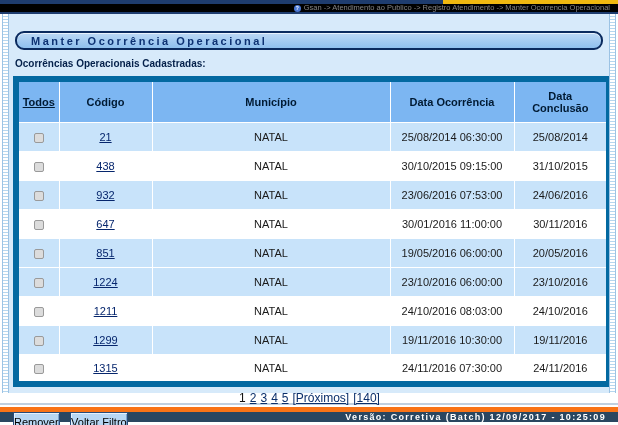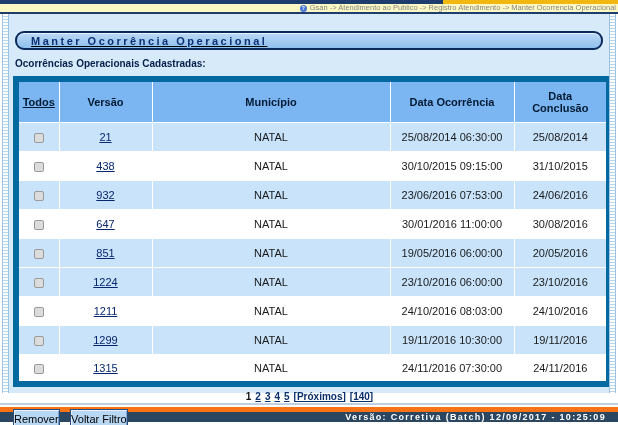--- a/index.html
+++ b/index.html
@@ -3,53 +3,53 @@
 <meta charset="utf-8">
 <style>
   * { margin: 0; padding: 0; box-sizing: border-box; }
   html, body { background: #ffffff; }
   body { font-family: "Liberation Sans", sans-serif; }
   .screen { position: relative; width: 618px; height: 425px; background: #ffffff; overflow: hidden; }
 
   
   .topbar { position: relative; height: 4px; background: #1e3c6e; }
   .topbar-yellow { position: absolute; right: 0; top: 0; height: 4px; width: 175px; background: #f0b810; }
-  .breadcrumb-bar { height: 8px; background: #fef9c3; display: flex; align-items: center; justify-content: flex-end; padding-right: 2px; }
+  .breadcrumb-bar { height: 8px; background: #000000; display: flex; align-items: center; justify-content: flex-end; padding-right: 8px; }
   .help-icon { display: inline-block; width: 7px; height: 7px; border-radius: 50%; background: #4a77d4; color: #ffffff; font-size: 5px; line-height: 7px; text-align: center; margin-right: 3px; font-weight: bold; }
   .breadcrumb-text { font-size: 7.5px; color: #858585; white-space: nowrap; line-height: 8px; }
   .navy-line { height: 2px; background: #1e3c6e; }
 
   
   .frame { display: flex; height: 379px; }
   .edge-margin { width: 2px; background: #ffffff; }
   .ladder { width: 7px; background: repeating-linear-gradient(#ffffff 0px, #ffffff 2px, #b5d6ee 2px, #b5d6ee 3px); border-left: 1px solid #9cc3e4; border-right: 1px solid #9cc3e4; }
   .content { width: 600px; background: #d7eafa; padding: 17px 4px 0 4px; }
 
-  .title-bar { margin: 0 2px; height: 19px; border: 2px solid #0a2a5e; border-radius: 9px; background: linear-gradient(#bcd8f5, #8fc0ee); box-shadow: inset 0 1px 0 rgba(255,255,255,0.65); display: flex; align-items: center; padding-left: 14px; text-decoration: underline; }
+  .title-bar { margin: 0 2px; height: 19px; border: 2px solid #0a2a5e; border-radius: 9px; background: linear-gradient(#bcd8f5, #8fc0ee); box-shadow: inset 0 1px 0 rgba(255,255,255,0.65); display: flex; align-items: center; padding-left: 14px; }
   .title-text { font-size: 11px; font-weight: bold; letter-spacing: 2.5px; color: #0d3273; white-space: nowrap; }
 
   .section-label { margin: 8px 0 7px 2px; font-size: 10px; font-weight: bold; color: #04204a; }
 
   table.occ-table { border-collapse: collapse; width: 593px; margin-left: 0px; table-layout: fixed; border: 6px solid #0369a1; }
   .occ-table th, .occ-table td { border: 1px solid #ffffff; text-align: center; vertical-align: middle; font-size: 11px; color: #1a1a1a; overflow: hidden; white-space: nowrap; }
   .occ-table thead th { background: #7cb6f2; color: #001a33; font-weight: bold; height: 31px; white-space: normal; }
   .occ-table tbody td { height: 29px; }
   tr.row-odd td { background: #c8e3fa; }
   tr.row-even td { background: #ffffff; }
   .col-check { width: 43px; }
   .col-cod { width: 93px; }
   .col-mun { width: 238px; }
   .col-doc { width: 124px; }
   .col-dcon { width: 95px; }
   .wrap { display: block; width: 62px; margin: 8px auto; line-height: 12px; }
   .todos-link { color: #001a33; font-weight: bold; text-decoration: underline; cursor: pointer; }
   .code-link { color: #06266d; text-decoration: underline; cursor: pointer; }
   .checkbox { display: inline-block; width: 10px; height: 10px; background: #dcdcdc; border: 1px solid #9a9a9a; border-radius: 2px; vertical-align: middle; cursor: pointer; }
 
-  .pagination { width: 593px; text-align: center; margin-top: 4px; font-size: 10px; font-weight: bold; color: #0b2f6b; }
+  .pagination { width: 593px; text-align: center; margin-top: 4px; font-size: 12px; font-weight: normal; color: #0b2f6b; }
   .pagination .page-current { color: #111111; margin: 0 2px; }
   .pagination .page-link { color: #0b2f6b; text-decoration: underline; margin: 0 2px; cursor: pointer; }
 
   .button-row { margin-top: 7px; margin-left: 0px; }
   .btn { font-family: "Liberation Sans", sans-serif; font-size: 11px; color: #000000; background: #b8d7f3; border: 1px solid #274b7a; box-shadow: inset 1px 1px 0 #e6f1fc, inset -1px -1px 0 #7ba3cc; height: 19px; padding: 0 0; margin-right: 6px; cursor: pointer; }
 
   .footer-gap { height: 10px; background: #ffffff; }
   .footer-line { height: 2px; background: #c0d0e0; margin-bottom: 2px; }
   .footer-bar { height: 15px; background: #2a4660; border-top: 5px solid #f97316; display: flex; align-items: center; justify-content: flex-end; padding-right: 12px; }
   .footer-text { color: #ffffff; font-size: 9px; font-weight: bold; letter-spacing: 1.3px; white-space: nowrap; }
@@ -79,21 +79,21 @@
       <div class="title-bar">
         <span class="title-text">Manter Ocorrência Operacional</span>
       </div>
 
       <div class="section-label">Ocorrências Operacionais Cadastradas:</div>
 
       <table class="occ-table">
         <thead>
           <tr>
             <th class="col-check"><a class="todos-link">Todos</a></th>
-            <th class="col-cod">Versão</th>
+            <th class="col-cod">Código</th>
             <th class="col-mun">Município</th>
             <th class="col-doc">Data Ocorrência</th>
             <th class="col-dcon">
                 <span class="wrap">Data Conclusão</span>
               </th>
           </tr>
         </thead>
         <tbody>
             <tr class="row-odd">
               <td class="col-check"><span class="checkbox"></span></td>
@@ -114,21 +114,21 @@
               <td class="col-cod"><a class="code-link">932</a></td>
               <td class="col-mun">NATAL</td>
               <td class="col-doc">23/06/2016 07:53:00</td>
               <td class="col-dcon">24/06/2016</td>
             </tr>
             <tr class="row-even">
               <td class="col-check"><span class="checkbox"></span></td>
               <td class="col-cod"><a class="code-link">647</a></td>
               <td class="col-mun">NATAL</td>
               <td class="col-doc">30/01/2016 11:00:00</td>
-              <td class="col-dcon">30/08/2016</td>
+              <td class="col-dcon">30/11/2016</td>
             </tr>
             <tr class="row-odd">
               <td class="col-check"><span class="checkbox"></span></td>
               <td class="col-cod"><a class="code-link">851</a></td>
               <td class="col-mun">NATAL</td>
               <td class="col-doc">19/05/2016 06:00:00</td>
               <td class="col-dcon">20/05/2016</td>
             </tr>
             <tr class="row-odd">
               <td class="col-check"><span class="checkbox"></span></td>

